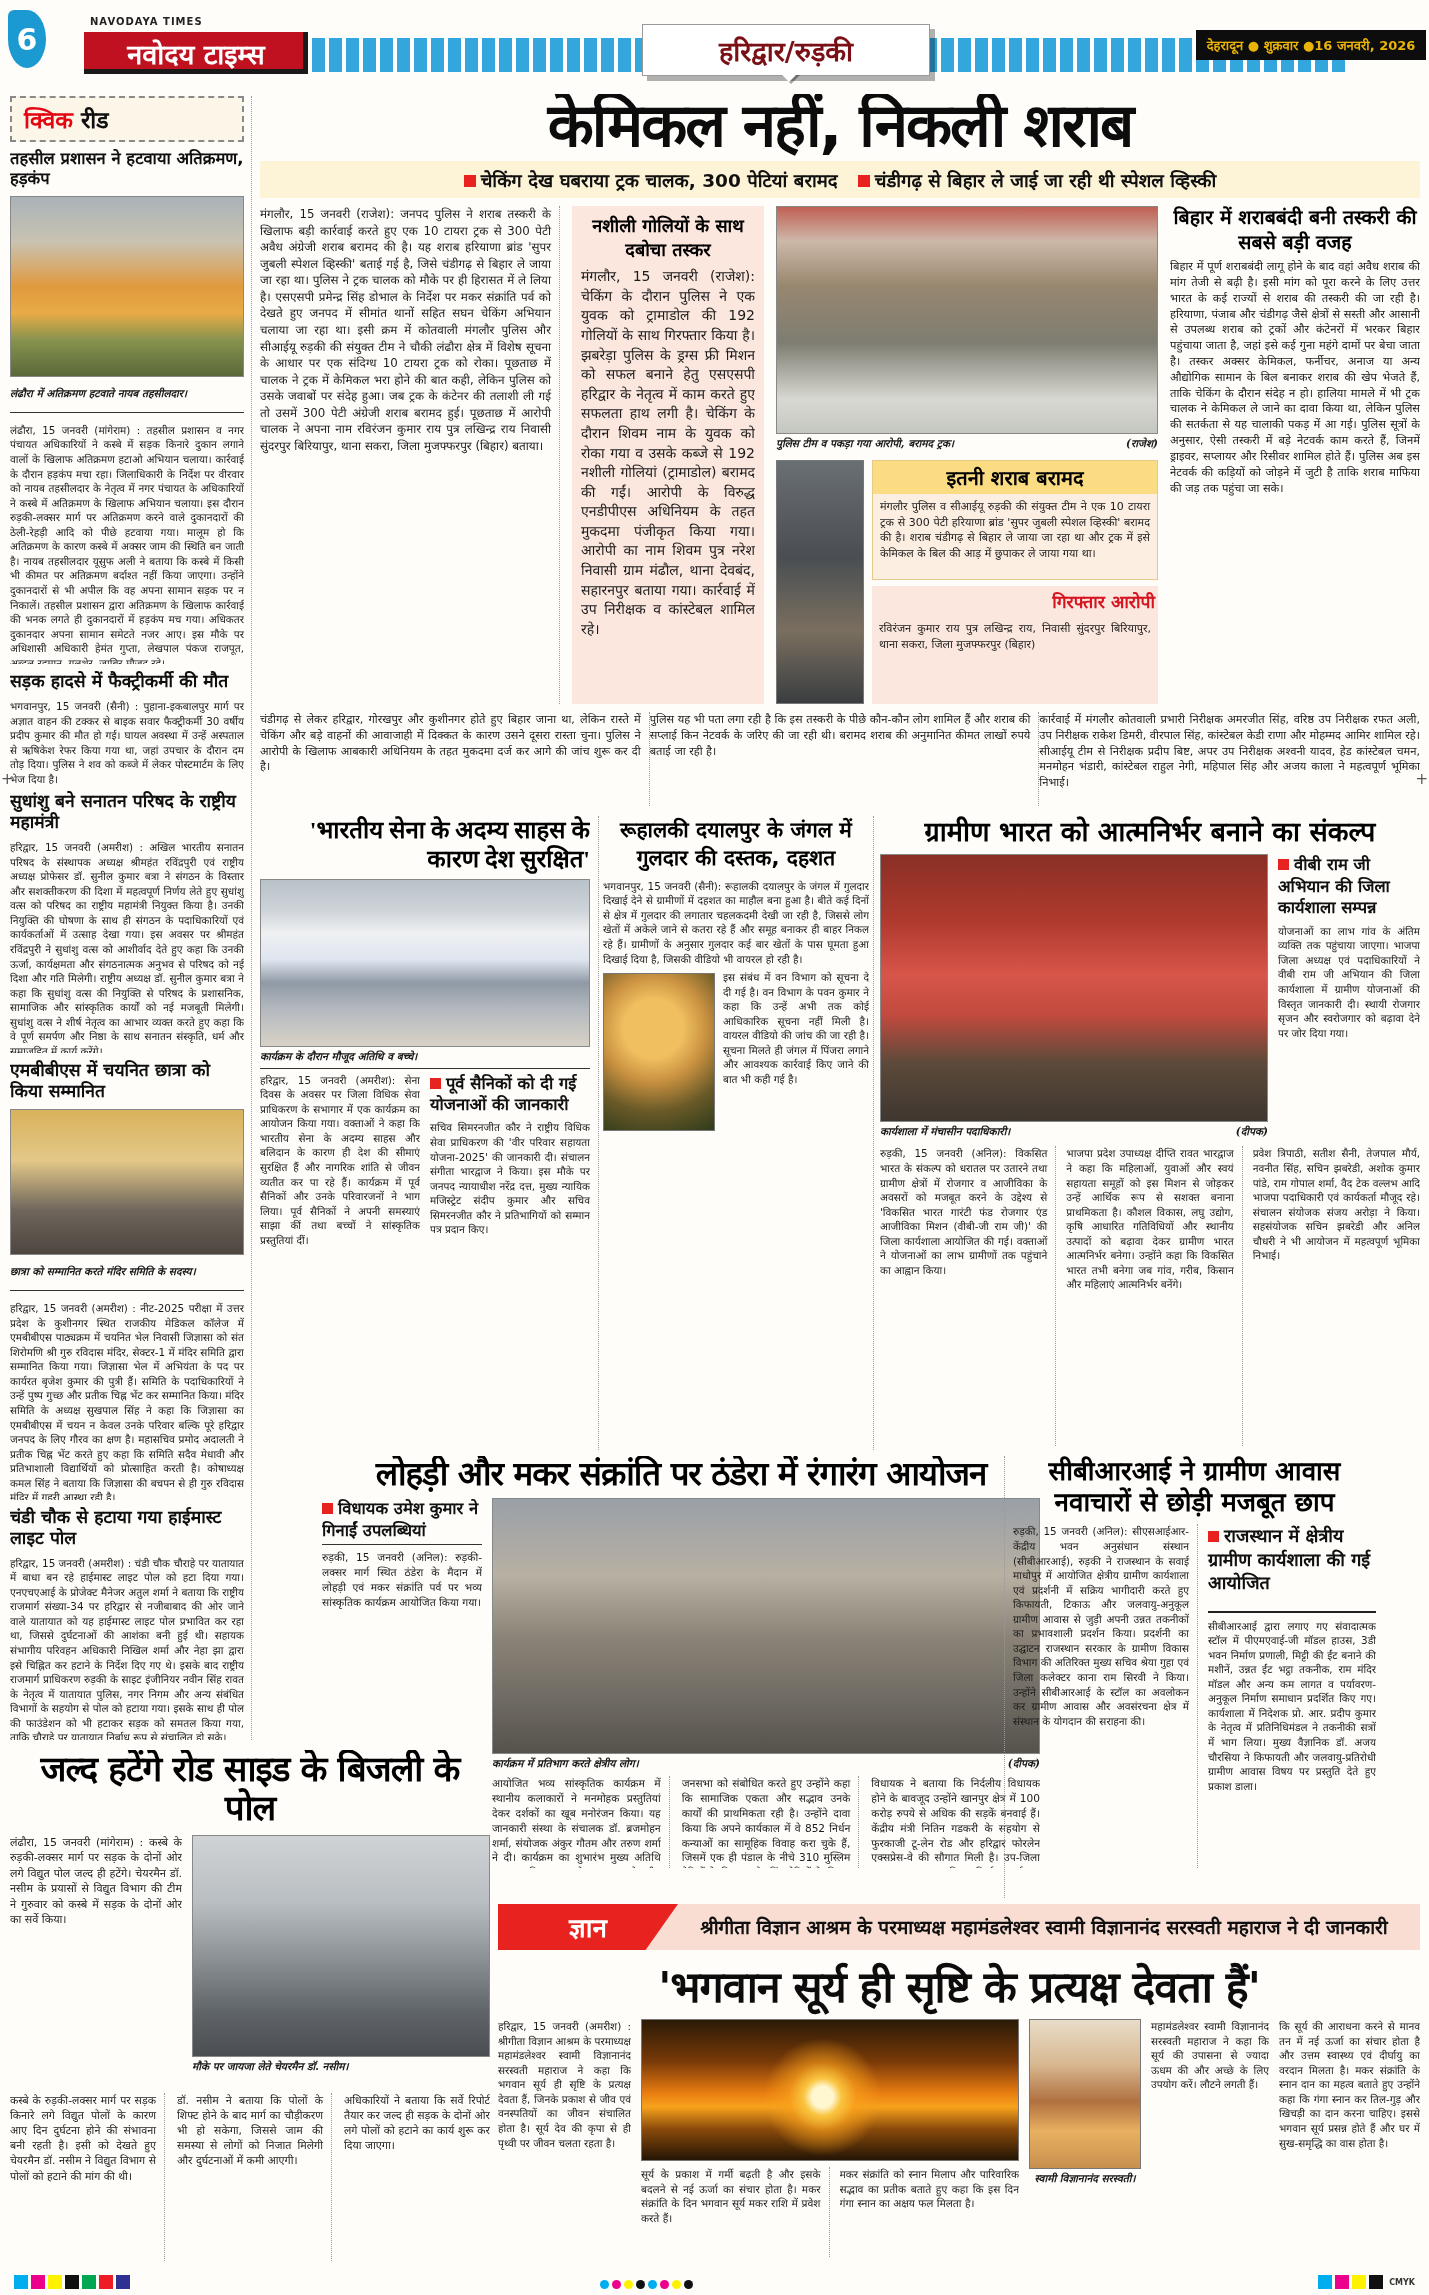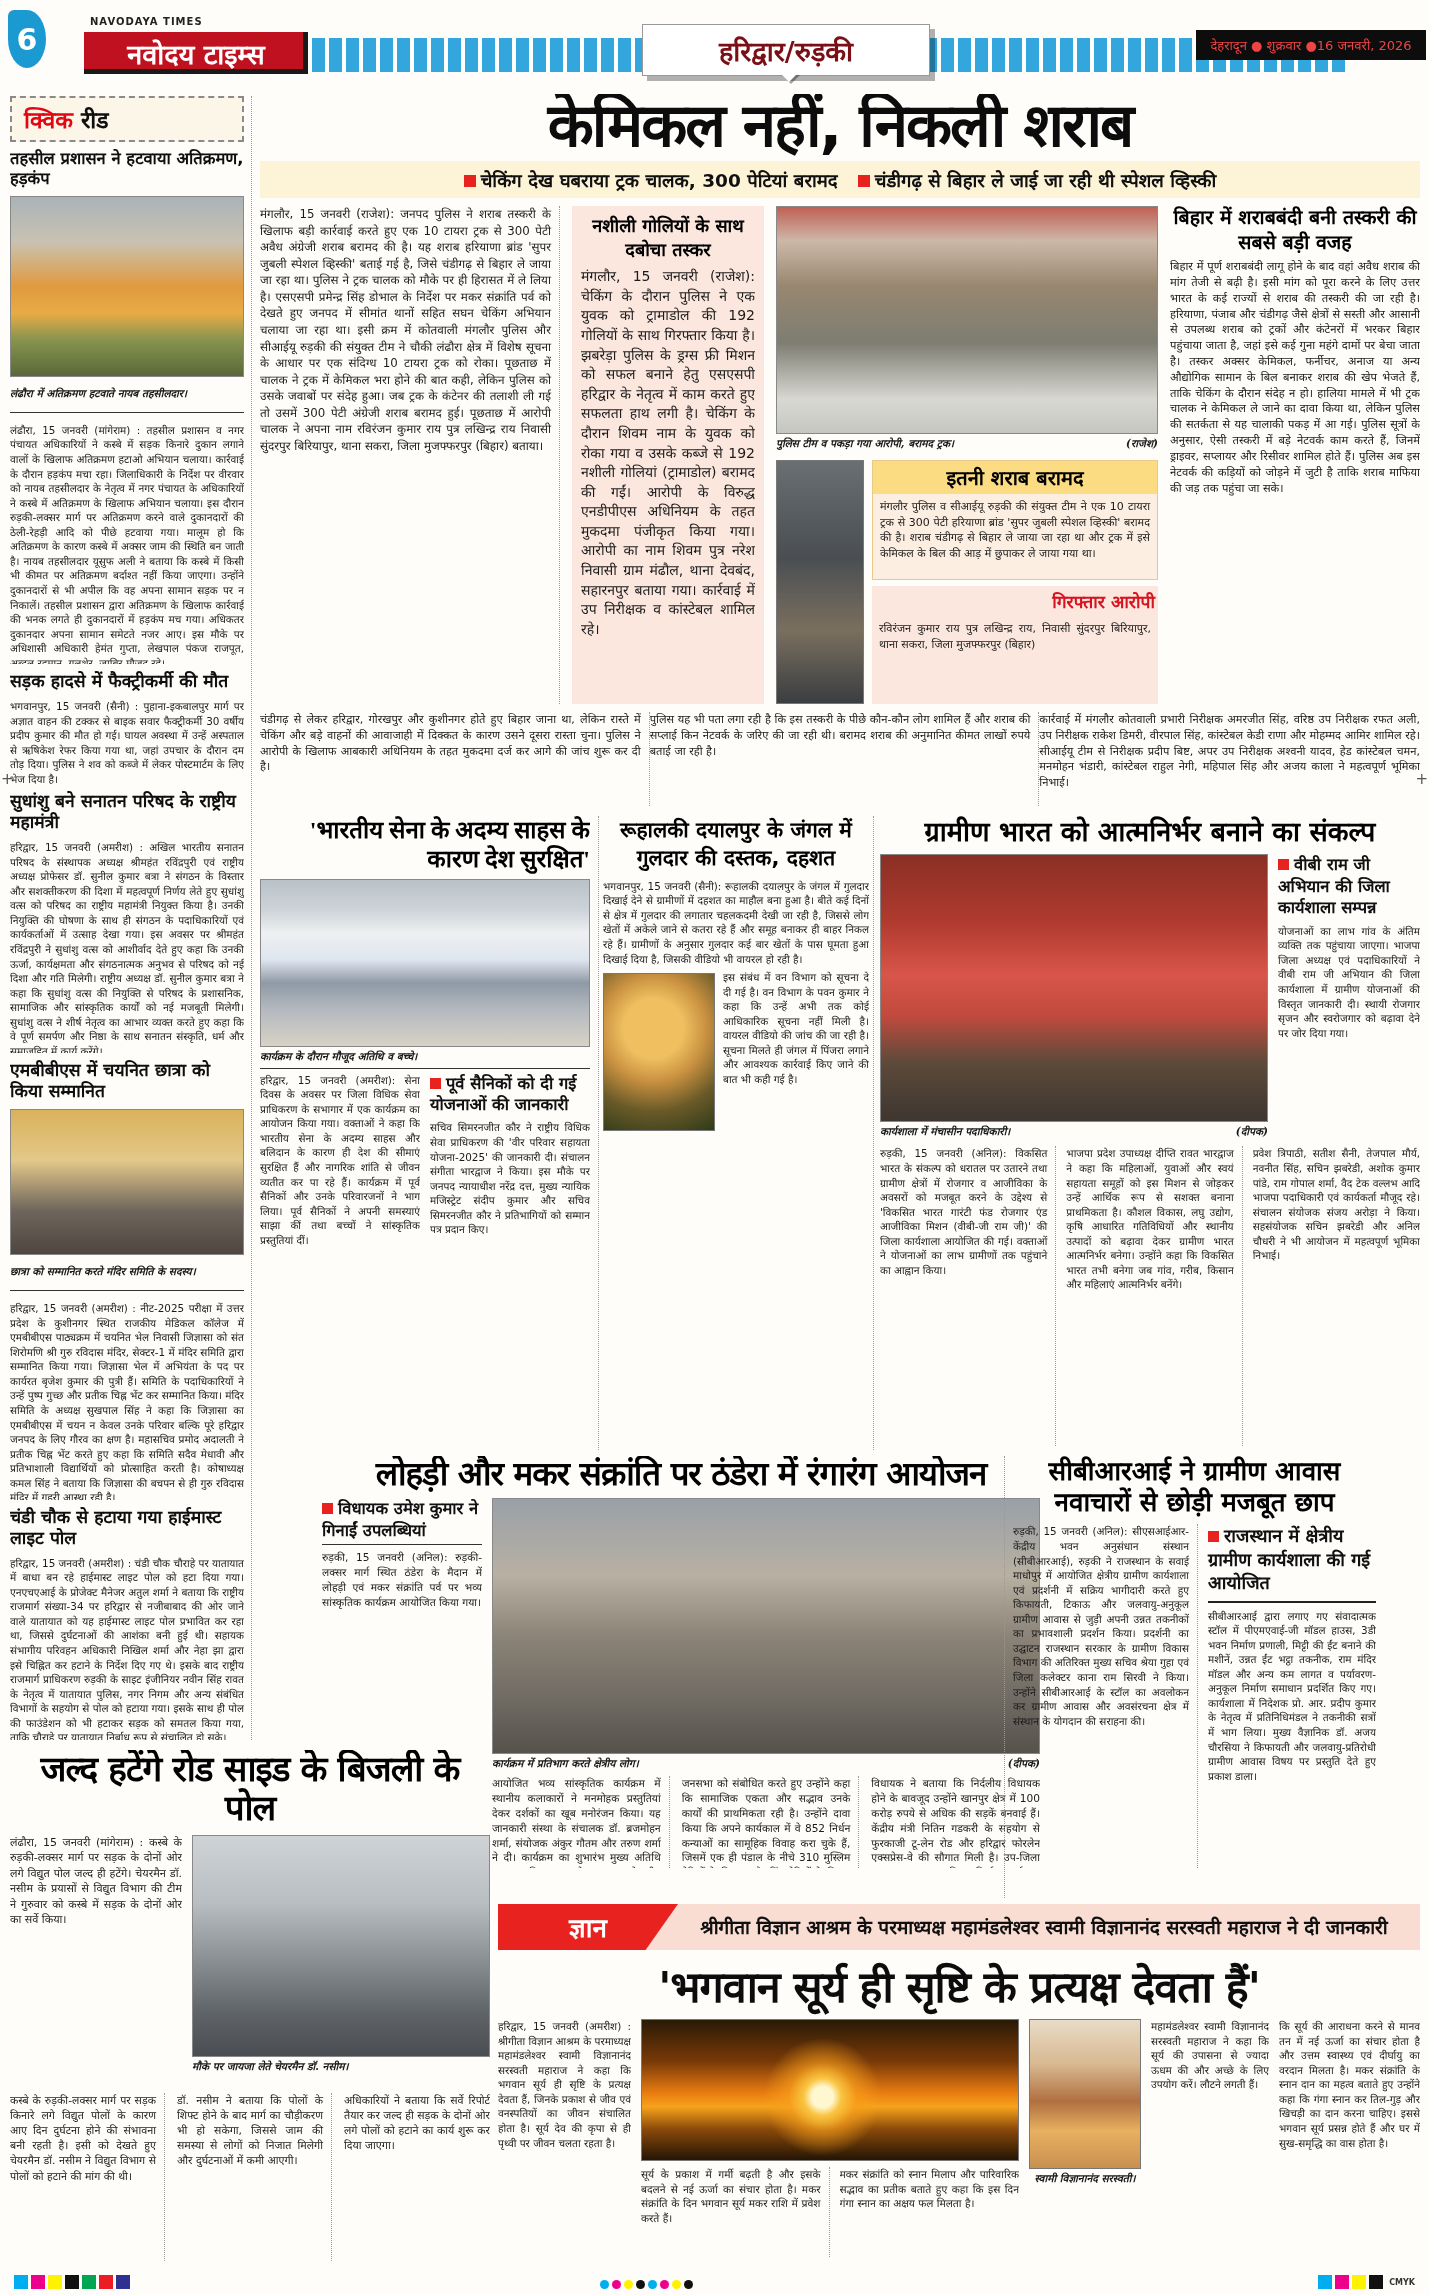--- a/index.html
+++ b/index.html
@@ -6,21 +6,21 @@
   body { background:#e8e8e8; font-family:"DejaVu Sans", sans-serif; }
   .page { position:relative; width:1429px; height:2295px; background:#fffdfa; margin:0 auto; overflow:hidden; }
 
   
   .pg-drop { position:absolute; left:8px; top:10px; width:38px; height:58px; background:#1b9ad2; border-radius:6px 50% 50% 50%; color:#fff; font-size:30px; font-weight:bold; display:flex; align-items:center; justify-content:center; }
   .brand-small { position:absolute; left:90px; top:16px; font-size:10px; font-weight:bold; letter-spacing:1px; color:#222; }
   .brand-box { position:absolute; left:84px; top:32px; width:224px; height:42px; background:#bf1120; color:#fff; display:flex; align-items:center; justify-content:center; font-size:27px; font-weight:800; box-shadow:-5px -5px 0 #1a1a1a inset; }
   .stripes { position:absolute; left:312px; top:38px; width:1034px; height:34px; background:repeating-linear-gradient(90deg,#33a7dd 0 13px,#ffffff 13px 17px); }
   .bubble { position:absolute; left:642px; top:24px; width:288px; height:52px; background:#fff; border:1px solid #999; box-shadow:5px 5px 0 rgba(0,0,0,.3); display:flex; align-items:center; justify-content:center; font-size:27px; font-weight:800; color:#7a1016; }
   .bubble:after { content:""; position:absolute; left:48%; bottom:-16px; border:9px solid transparent; border-top:9px solid #fff; filter:drop-shadow(2px 2px 0 rgba(0,0,0,.35)); }
-  .dateline { position:absolute; left:1196px; top:30px; width:230px; height:30px; background:#0d0d0d; color:#ef4444; font-size:13px; font-weight:normal; display:flex; align-items:center; justify-content:center; }
+  .dateline { position:absolute; left:1196px; top:30px; width:230px; height:30px; background:#0d0d0d; color:#eab308; font-size:13px; font-weight:bold; display:flex; align-items:center; justify-content:center; }
 
   
   .photo { width:100%; border:1px solid #888; }
   .cap { font-family:"DejaVu Serif", serif; font-style:italic; font-weight:bold; font-size:10.5px; color:#1a1a1a; padding:2px 0; }
   .rule { border-top:1.5px solid #333; margin:3px 0; }
   .bodytxt { font-size:10.4px; line-height:1.4; text-align:justify; color:#1b1b1b; overflow:hidden; }
   .h-art { font-weight:800; color:#0f0f0f; line-height:1.2; }
   .redsq { display:inline-block; width:11px; height:11px; background:#e8231f; margin-right:5px; }
   .subhead { font-weight:800; font-size:16.5px; line-height:1.3; color:#111; }
   .dotsep { border-right:1.5px dotted #999; }
@@ -80,21 +80,21 @@
   .lohri .mini { width:160px; }
   .lohri .mini .bodytxt { font-size:10.6px; margin-top:5px; }
   .lohri .photo { flex:1; height:100%; }
   .lohri .botrow { display:flex; gap:12px; margin-left:170px; margin-top:4px; height:92px; }
   .lohri .botrow > div { flex:1; font-size:10.6px; }
   .cbri { position:absolute; left:1004px; top:1456px; width:372px; height:442px; overflow:hidden; padding-left:8px; border-left:1.5px dotted #999; }
   .cbri h2 { font-size:26px; font-weight:800; text-align:center; line-height:1.2; margin-bottom:6px; }
   .cbri .row { display:flex; gap:10px; height:344px; }
   .cbri .ca { width:185px; }
   .cbri .cb { flex:1; }
-  .cbri .subhead { font-size:18px; border-bottom:2px solid #222; padding-bottom:6px; margin-bottom:6px; }
+  .cbri .subhead { font-size:18px; border-bottom:2px solid #222; padding-bottom:16px; margin-bottom:6px; }
 
   
   .poles { position:absolute; left:10px; top:1750px; width:480px; height:512px; overflow:hidden; }
   .poles h2 { font-size:35px; font-weight:800; text-align:center; letter-spacing:-1px; line-height:1.1; }
   .poles .row { display:flex; gap:10px; margin-top:8px; height:252px; }
   .poles .ca { width:172px; font-size:11px; }
   .poles .pw { flex:1; }
   .poles .botrow { display:flex; gap:12px; margin-top:6px; height:170px; }
   .poles .botrow > div { flex:1; font-size:10.8px; }
 

